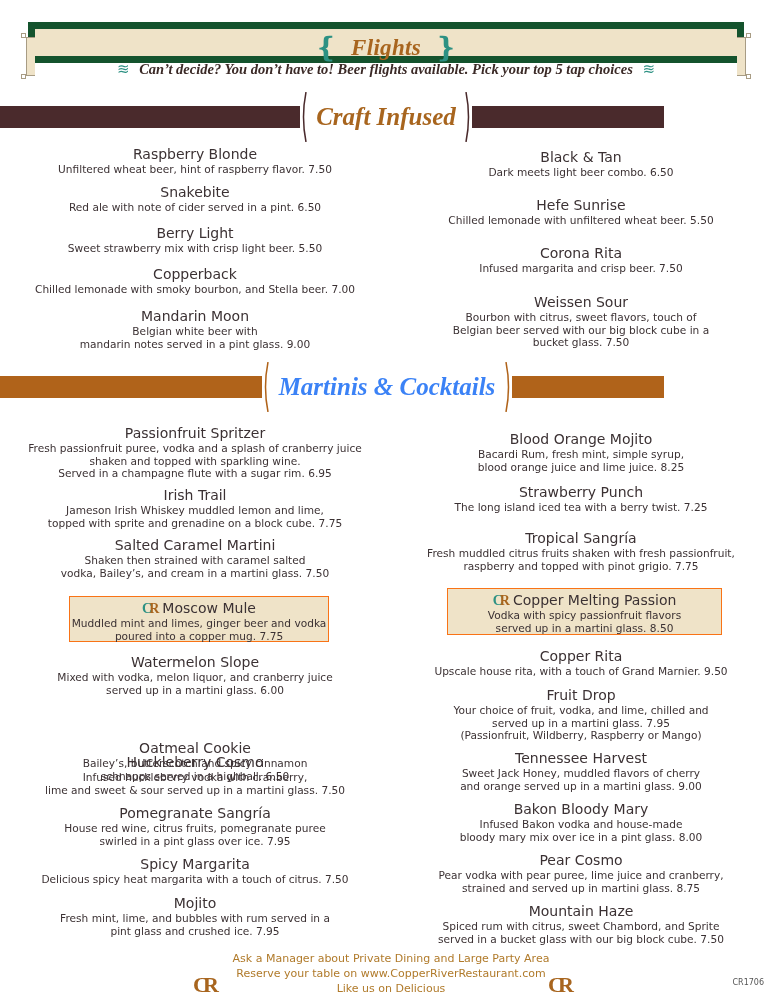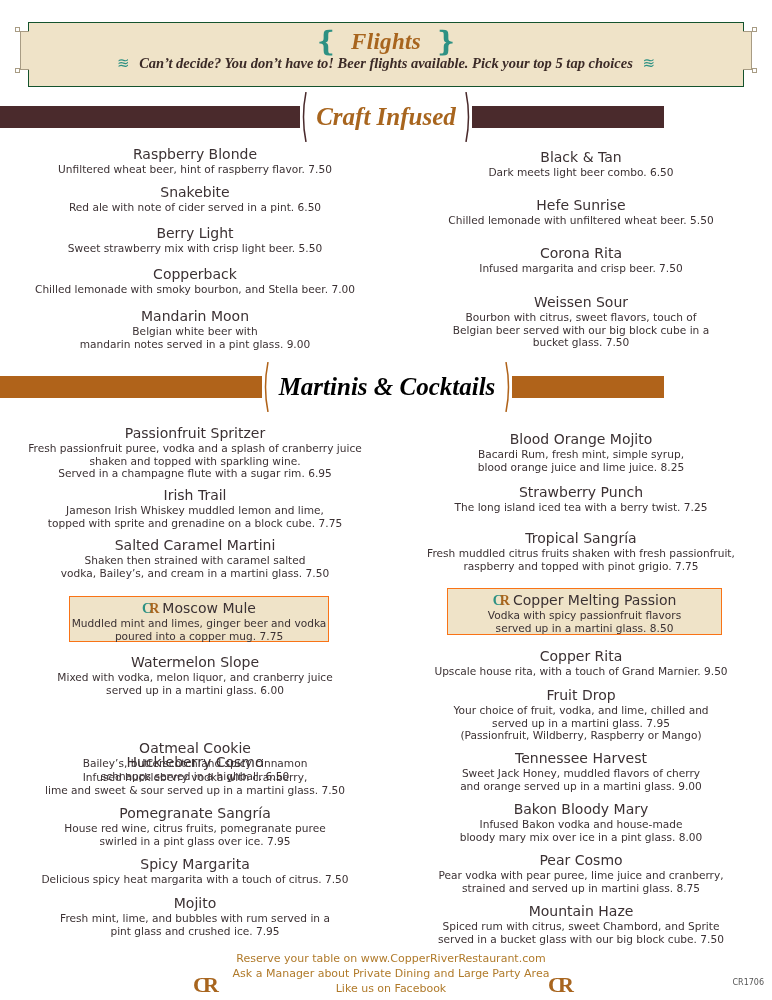--- a/index.html
+++ b/index.html
@@ -1,22 +1,22 @@
 <!DOCTYPE html>
 <html><head>
 <meta charset="utf-8">
 <style>
   * { box-sizing: border-box; margin: 0; padding: 0; }
   html, body { width: 772px; height: 1000px; background: #ffffff; overflow: hidden; }
   body { position: relative; font-family: "DejaVu Sans", sans-serif; color: #3b3133; }
 
   
   .flights-banner {
-    position: absolute; left: 28px; top: 22px; width: 716px; height: 65px;
-    background: #efe3c8; border: 1px solid #14532d;
+    position: absolute; left: 28px; top: 22px; width: 716px; height: 41px;
+    background: #efe3c8; border: 7px solid #14532d;
   }
   .flights-banner::before, .flights-banner::after {
     content: ""; position: absolute; top: 8px; width: 8px; height: 37px;
     background: #efe3c8; border: 1px solid #a89c84;
   }
   .flights-banner::before { left: -9px; border-right: none; }
   .flights-banner::after { right: -9px; border-left: none; }
   .corner-knob { position: absolute; width: 5px; height: 5px; border: 1px solid #a89c84; background: #fff; }
   .flights-title-row { position: absolute; left: 0; right: 0; top: 2px; text-align: center; height: 28px; }
   .flights-title {
@@ -137,21 +137,21 @@
 Belgian beer served with our big block cube in a
 bucket glass. 7.50</span>
   </div>
 </div>
 
 <div class="section-bar" style="top:376px;background:#b0631a;">
   <div class="section-header" style="left:262px;width:250px;top:-14px;height:50px;">
     <svg class="curl" style="left:0;" viewBox="0 0 10 50" preserveAspectRatio="none">
         <path d="M6 0 Q1 25 6 50" stroke="#b0631a" stroke-width="1.5" fill="none"></path>
       </svg>
-    <span class="section-title" style="color:#000000;">Martinis &amp; Cocktails</span>
+    <span class="section-title" style="color:#3b82f6;">Martinis &amp; Cocktails</span>
     <svg class="curl" style="right:0;" viewBox="0 0 10 50" preserveAspectRatio="none">
         <path d="M4 0 Q9 25 4 50" stroke="#b0631a" stroke-width="1.5" fill="none"></path>
       </svg>
   </div>
 </div>
 
 <div class="col" style="left:0;top:425px;width:390px;height:520px;">
   <div class="item" style="top:0;">
     <span class="item-name">Passionfruit Spritzer</span>
     <span class="item-desc">Fresh passionfruit puree, vodka and a splash of cranberry juice
@@ -255,18 +255,18 @@
   </div>
   <div class="item" style="top:472px;">
     <span class="item-name">Mountain Haze</span>
     <span class="item-desc">Spiced rum with citrus, sweet Chambord, and Sprite
 served in a bucket glass with our big block cube. 7.50</span>
   </div>
 </div>
 
 <div class="footer-logo" style="left:193px;"><span class="c">C</span><span>R</span></div>
 <div class="footer">
+  <span class="footer-line">Ask a Manager about Private Dining and Large Party Area</span>
   <span class="footer-line">Reserve your table on www.CopperRiverRestaurant.com</span>
-  <span class="footer-line">Ask a Manager about Private Dining and Large Party Area</span>
-  <span class="footer-line">Like us on Facebook</span>
+  <span class="footer-line">Like us on Delicious</span>
 </div>
 <div class="footer-logo" style="left:548px;"><span class="c">C</span><span>R</span></div>
 <div class="footer-code">CR1706</div>
 
 </body></html>

